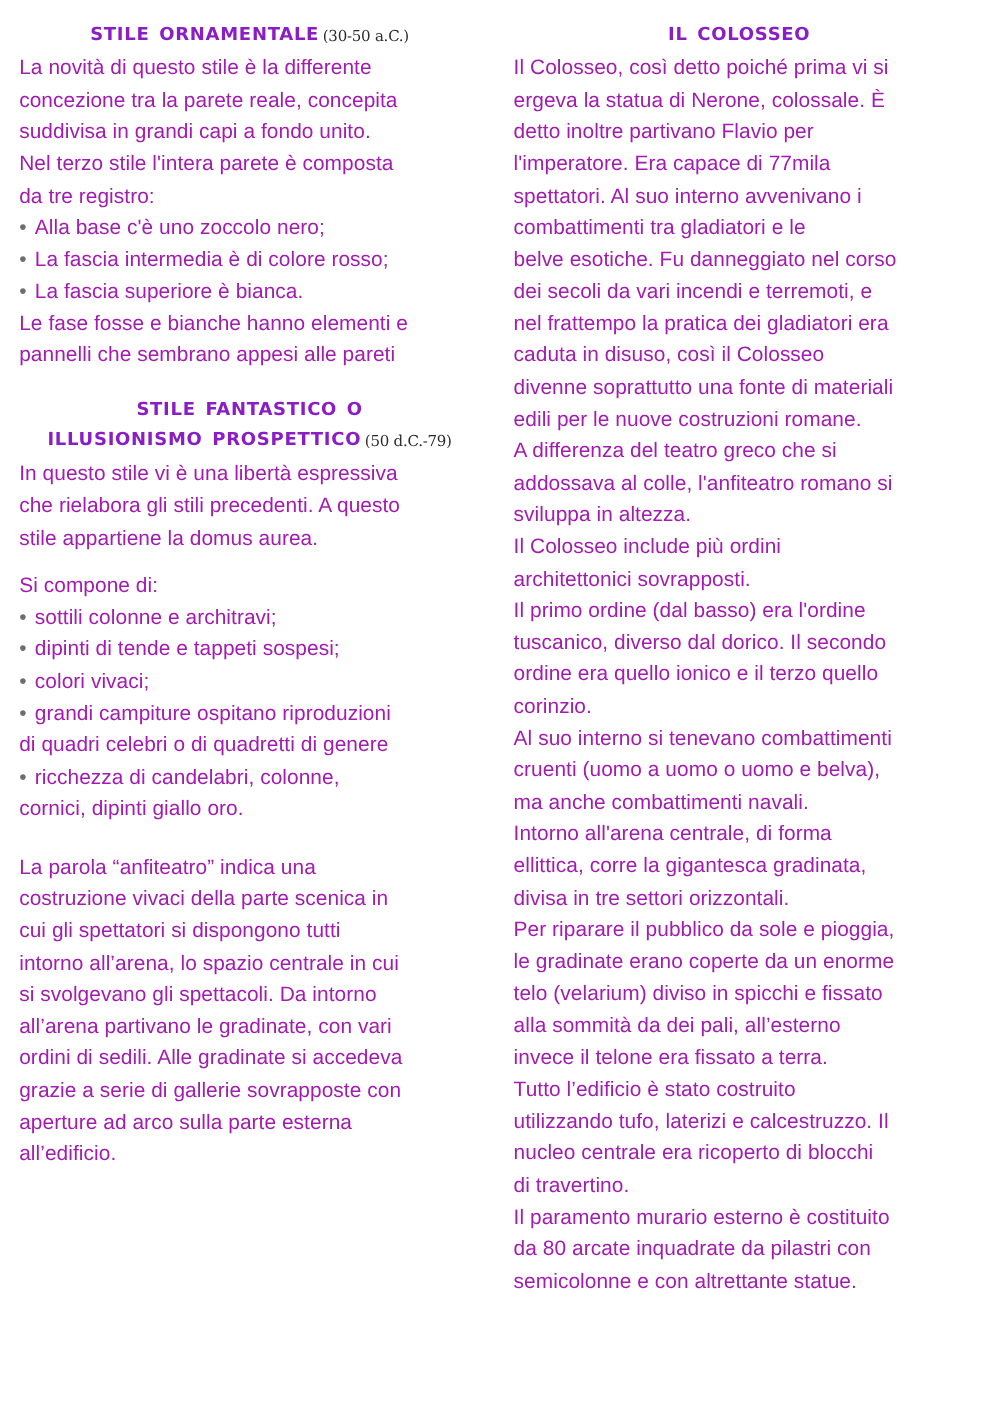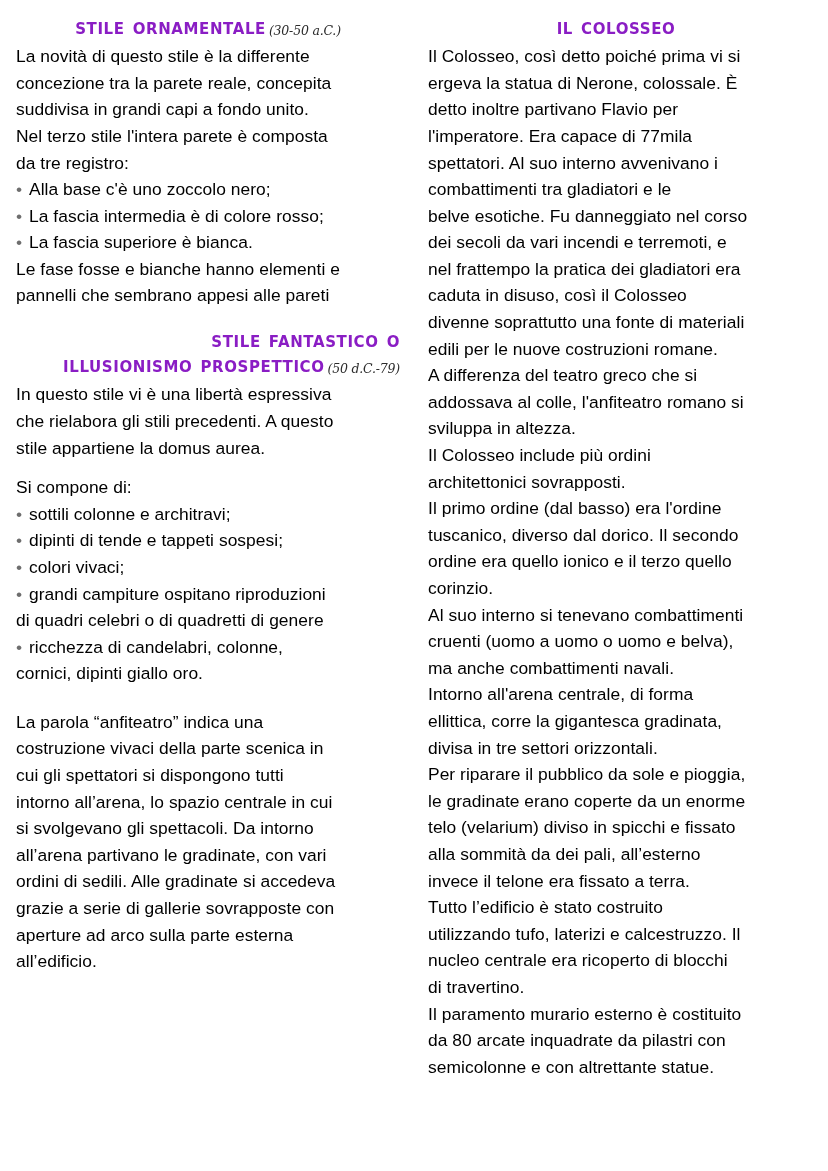--- a/index.html
+++ b/index.html
@@ -54,50 +54,49 @@
     text-transform: lowercase;
     margin: 0;
     padding: 0;
     white-space: nowrap;
   }
   .heading .htext {
     display: inline;
   }
   .heading-block {
     display: block;
-    text-align: right;
+    text-align: center;
   }
   .heading-line {
     display: block;
     white-space: nowrap;
   }
 
   
   .date-note {
     color: #2b2b2b;
     font-family: "DejaVu Serif", serif;
-    font-style: italic;
     font-weight: 400;
     font-size: 12.5px;
     letter-spacing: -0.2px;
     text-transform: none;
     font-variant: normal;
     vertical-align: -1px;
     padding-left: 3px;
     white-space: nowrap;
   }
 
   
   .heading-with-note {
     text-align: center;
   }
 
   
   .body-text {
-    color: #000000;
+    color: #a21caf;
     font-size: 17.4px;
     line-height: 26.6px;
     margin: 0;
     letter-spacing: 0.05px;
   }
   .body-text .ln {
     display: block;
     white-space: nowrap;
   }
 

